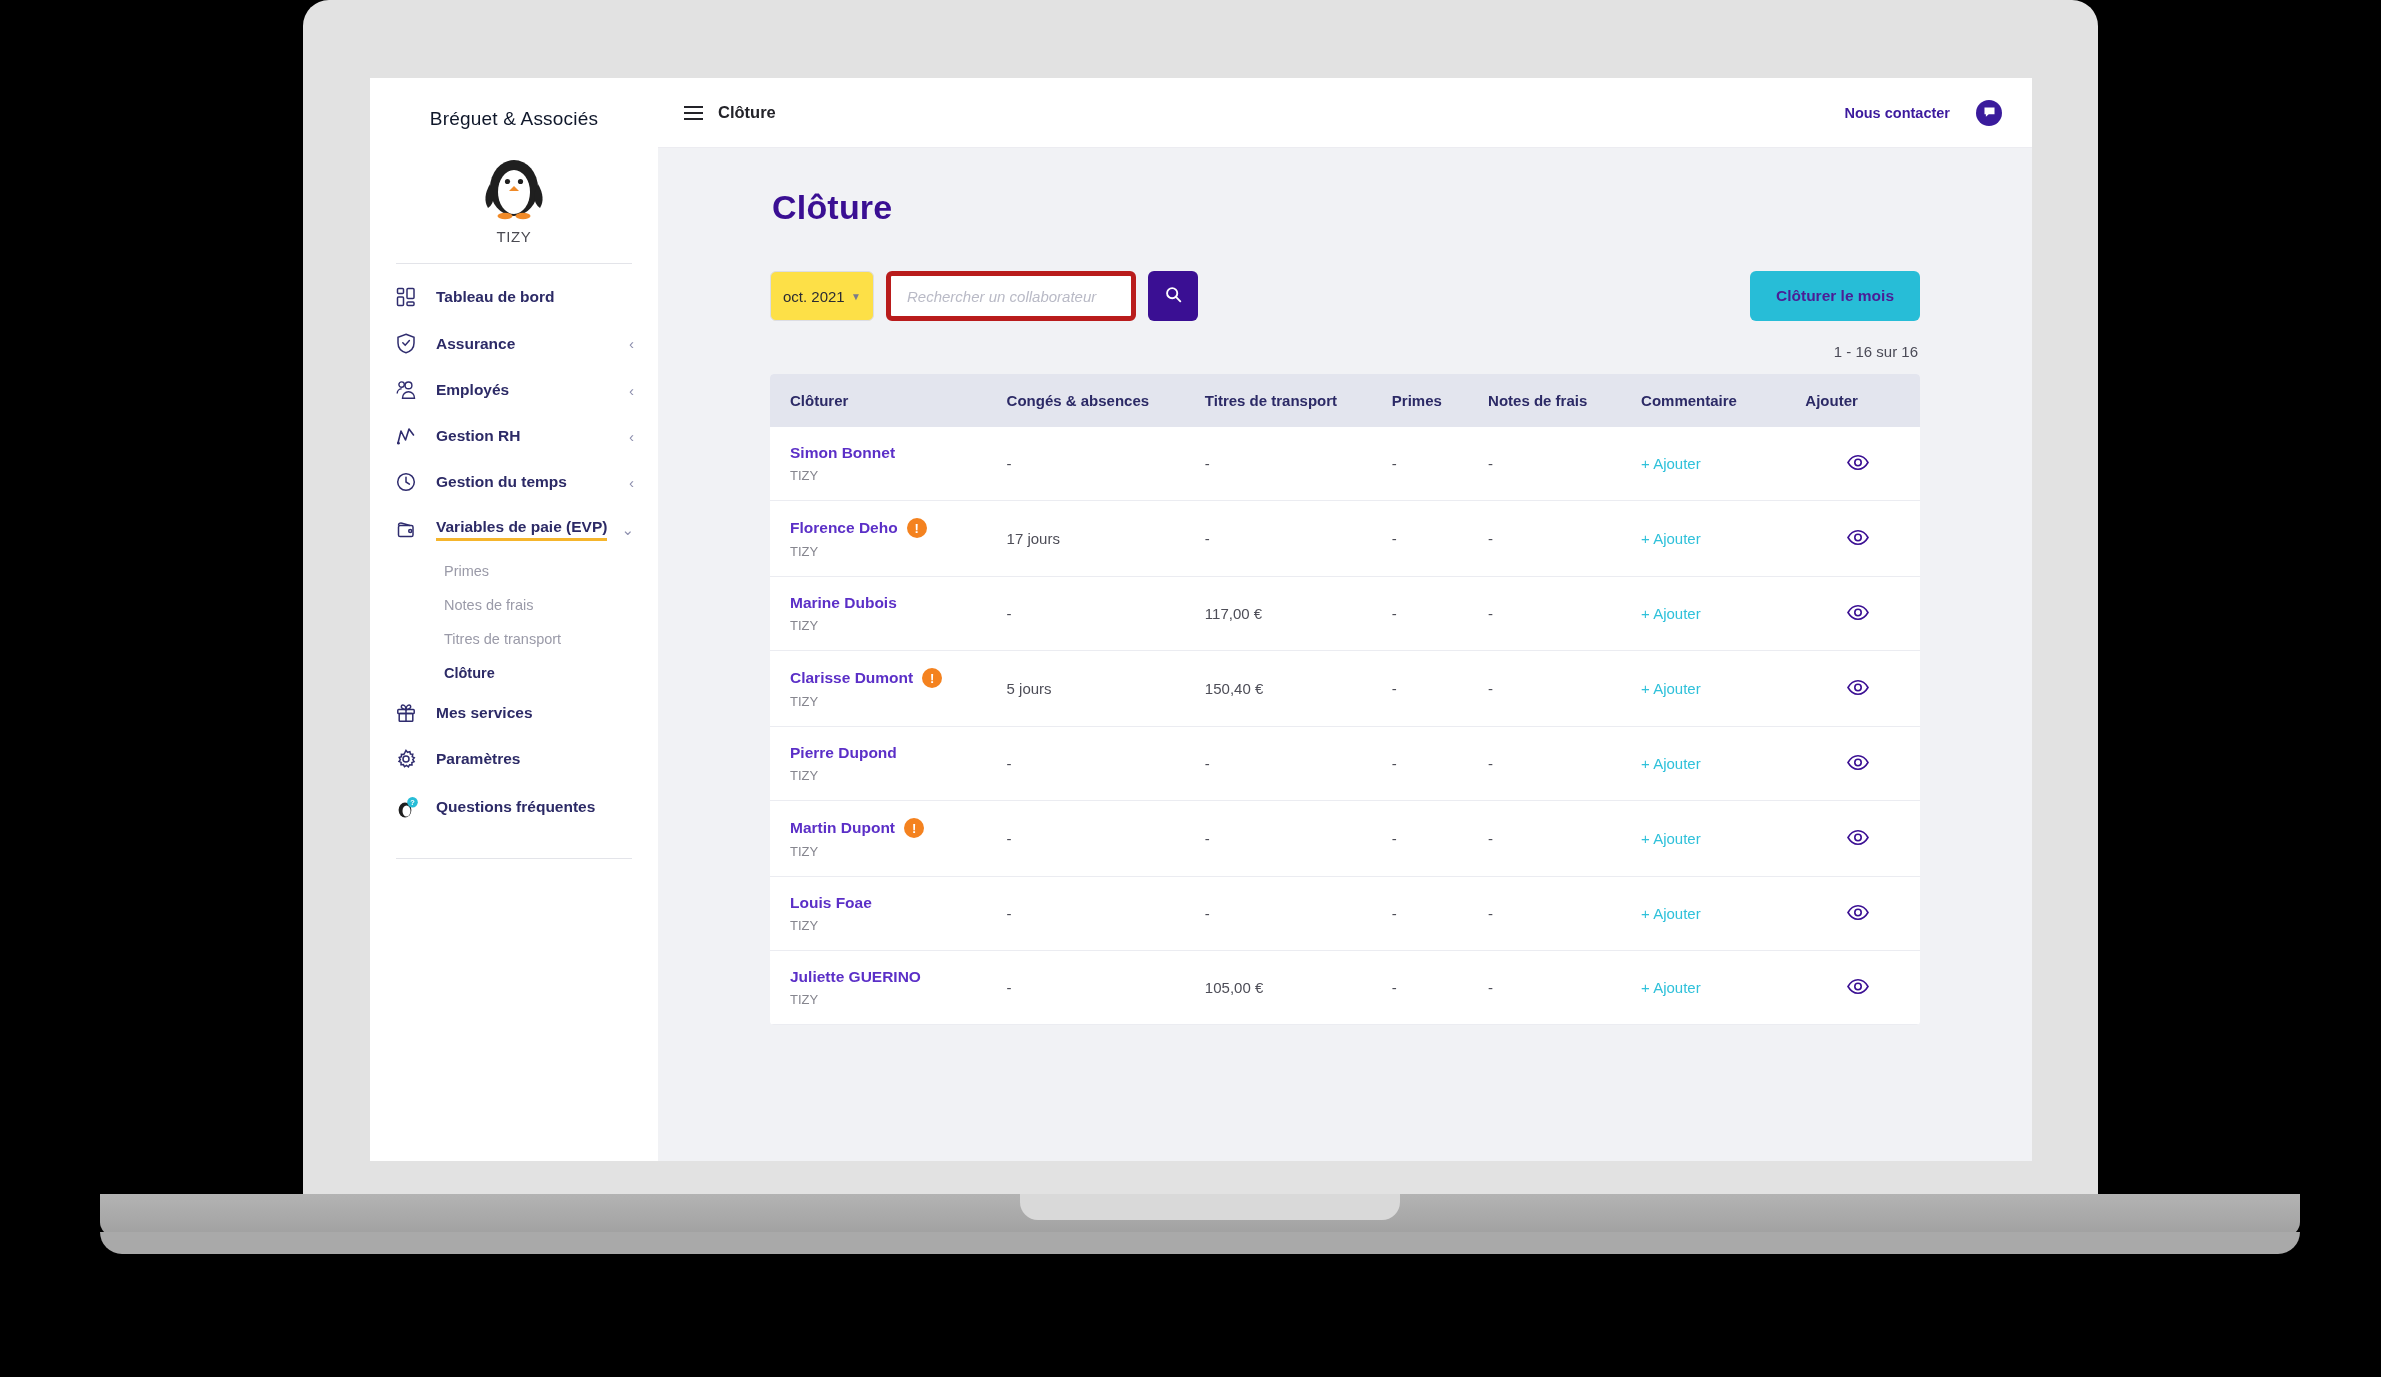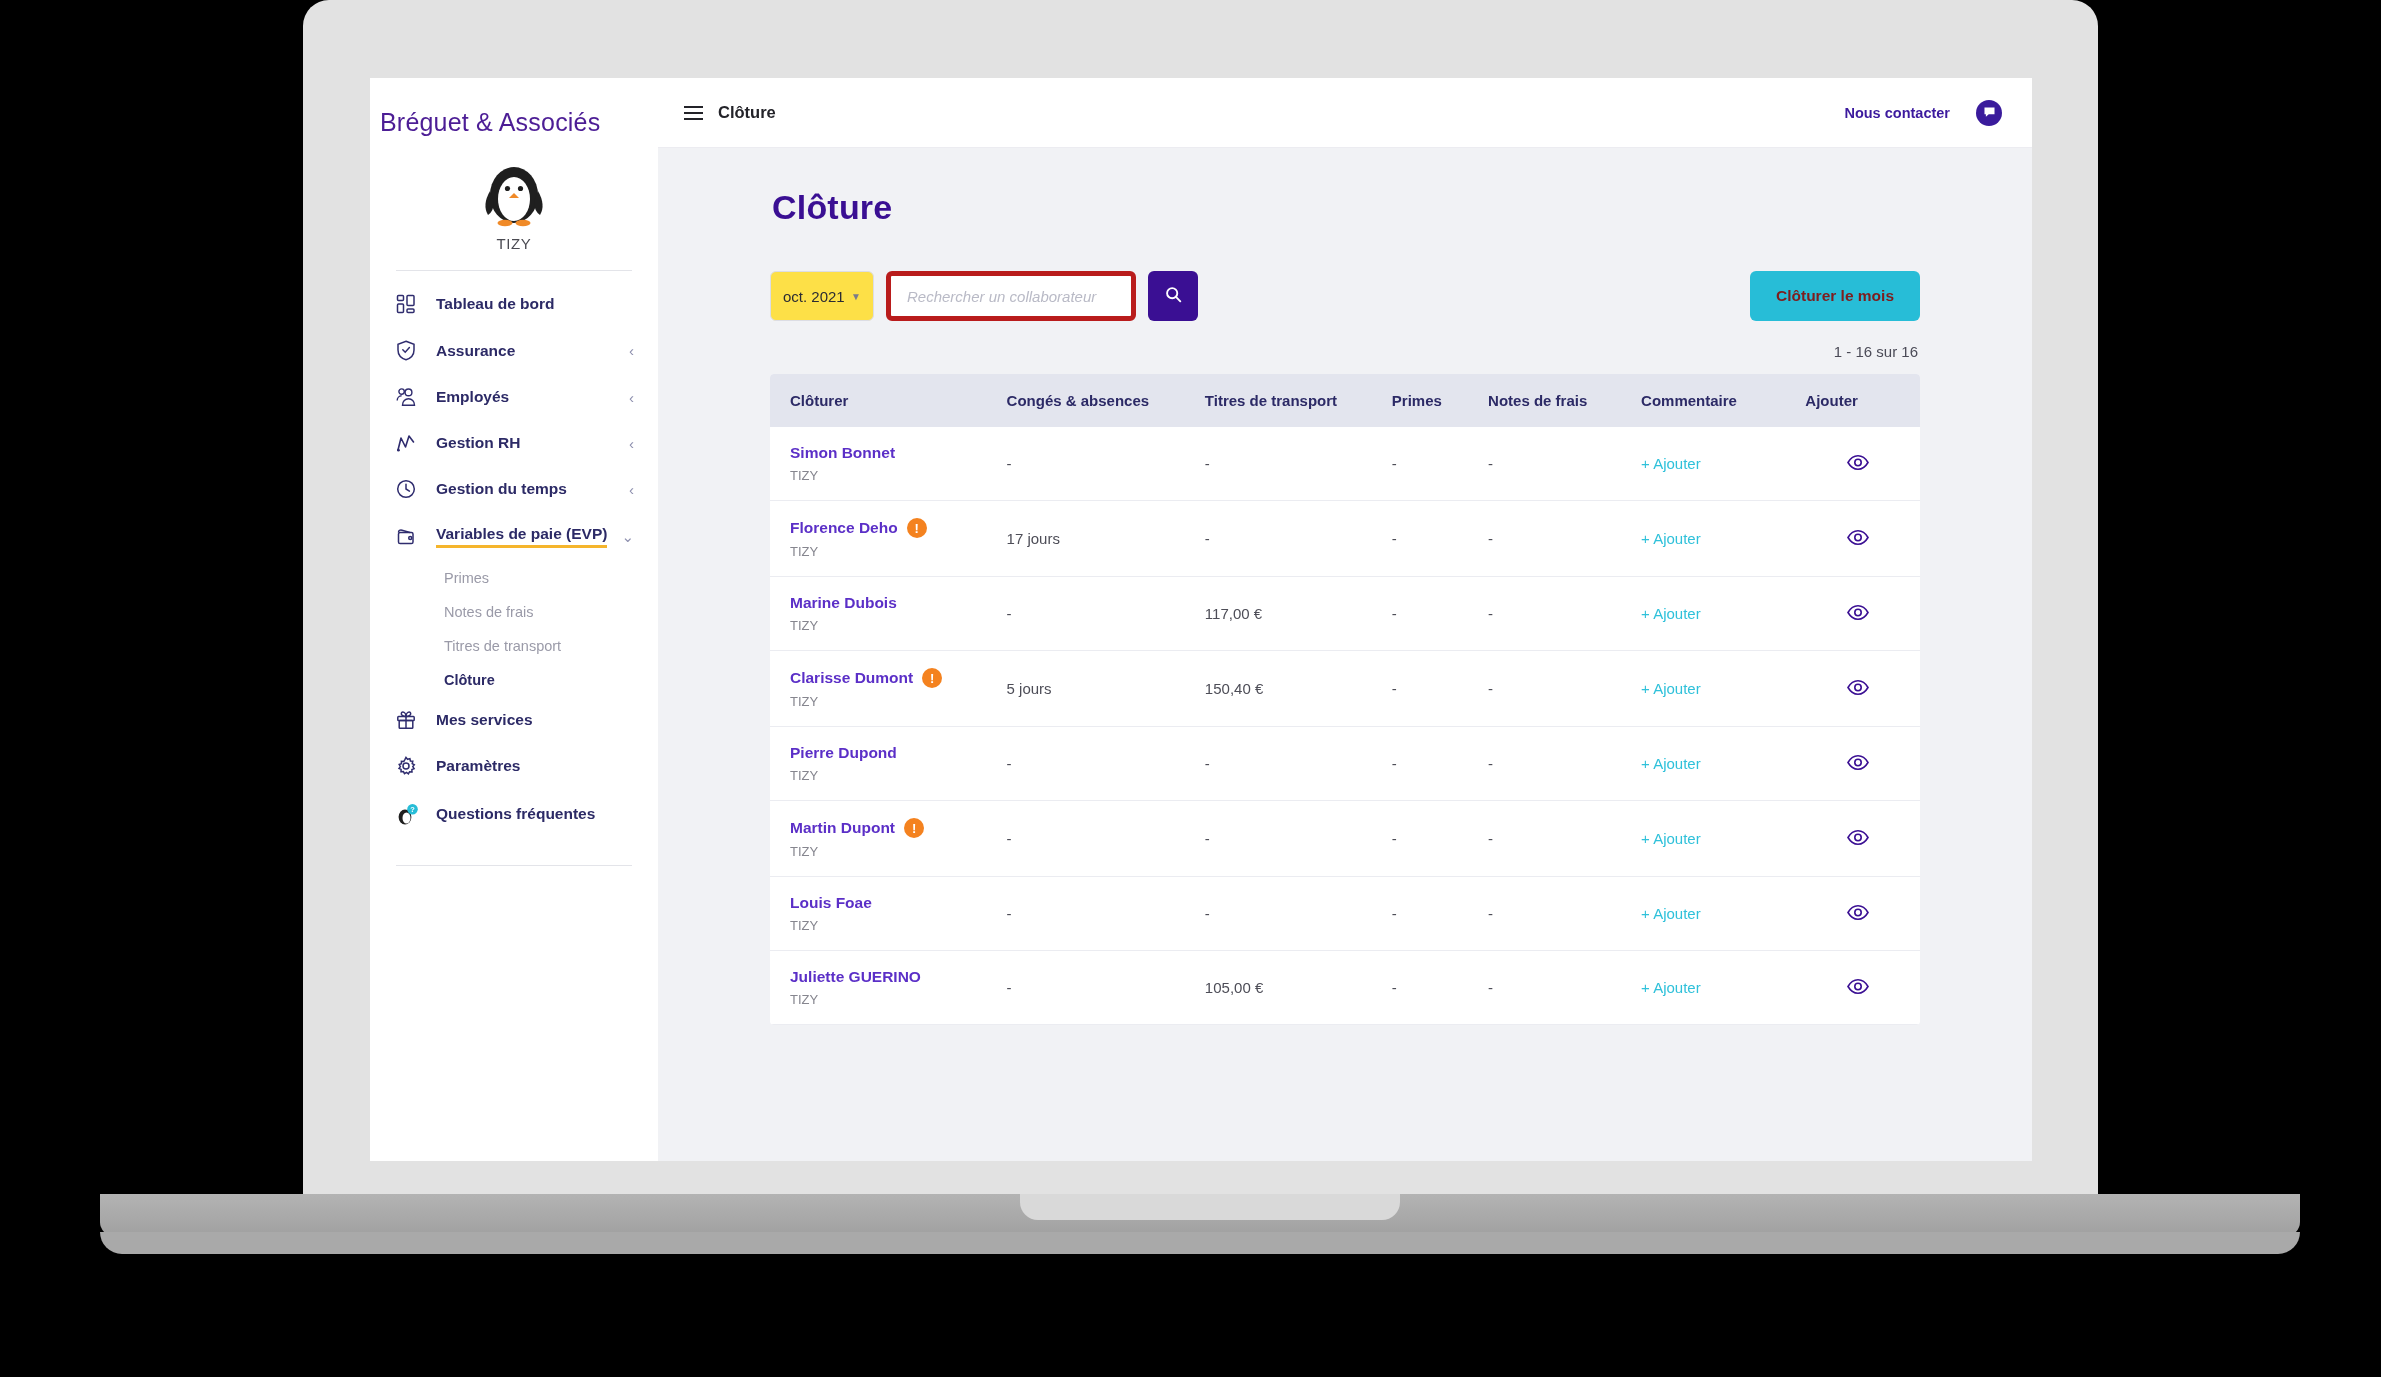--- a/index.html
+++ b/index.html
@@ -52,21 +52,21 @@
   #app { display: flex; width: 100%; height: 100%; background: #f1f2f5; }
 
   
   #sidebar {
     width: 288px; flex: 0 0 288px; height: 100%;
     background: #ffffff;
     padding: 22px 0 0 0;
     overflow: hidden;
   }
   .brand-title {
-    font-size: 25px; color: #4c1d95;
+    text-align: center; font-size: 19px; color: #0f172a;
     letter-spacing: .2px; padding: 8px 10px 0;
   }
   .brand-logo { display: block; margin: 16px auto 6px; }
   .brand-sub {
     text-align: center; font-size: 15px; color: #4a4a52;
     letter-spacing: .6px; margin-bottom: 18px;
   }
   .sb-sep { height: 1px; background: #e3e4e9; margin: 8px 26px 10px; }
 
   .nav-item {
@@ -139,21 +139,21 @@
     font-family: "Liberation Sans", sans-serif;
   }
   #search-input::placeholder { color: #b9bac6; font-style: italic; }
   #search-button {
     width: 50px; height: 50px; border: none; border-radius: 6px;
     background: #3a0f93; color: #fff; cursor: pointer;
     display: flex; align-items: center; justify-content: center;
   }
   #close-month-button {
     margin-left: auto; height: 50px; padding: 0 26px;
-    background: #27bdd7; color: #7f1d1d; border: none; border-radius: 6px;
+    background: #27bdd7; color: #4c1d95; border: none; border-radius: 6px;
     font-size: 15.5px; font-weight: 700; cursor: pointer;
     font-family: "Liberation Sans", sans-serif;
   }
 
   #pager-count {
     text-align: right; font-size: 15px; color: #4b4b57;
     margin: 22px 2px 14px 0;
   }
 
   

